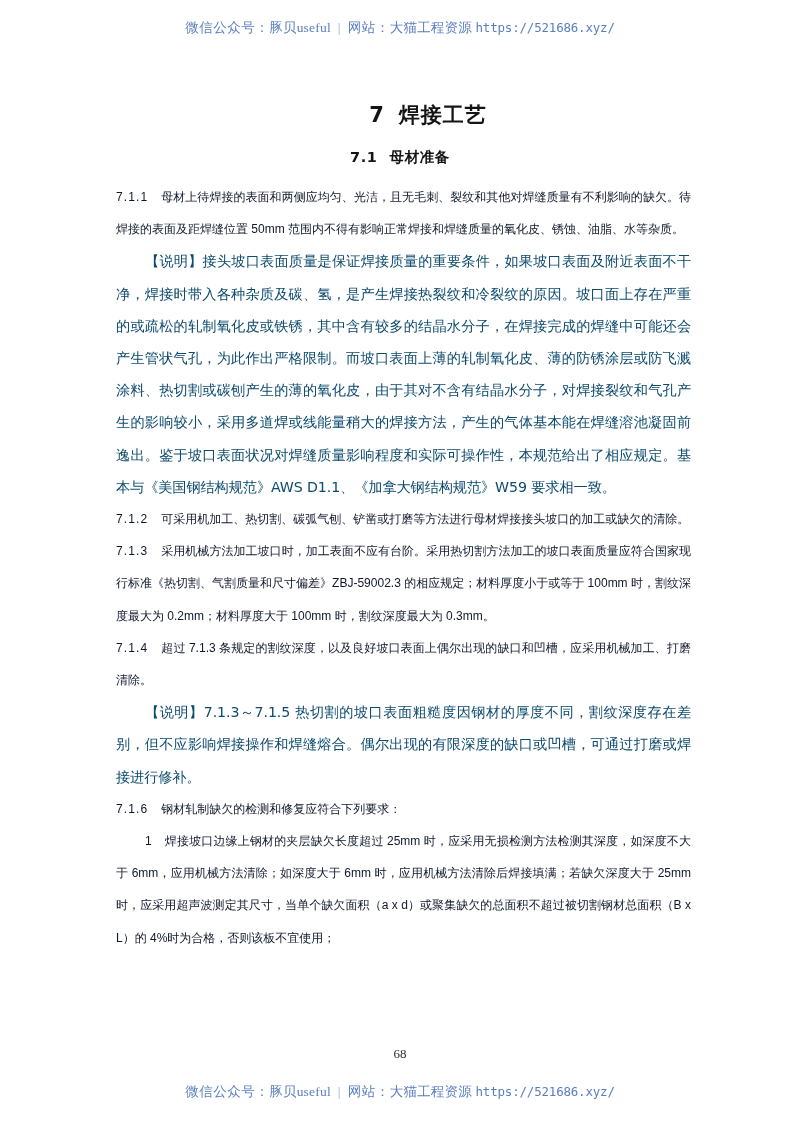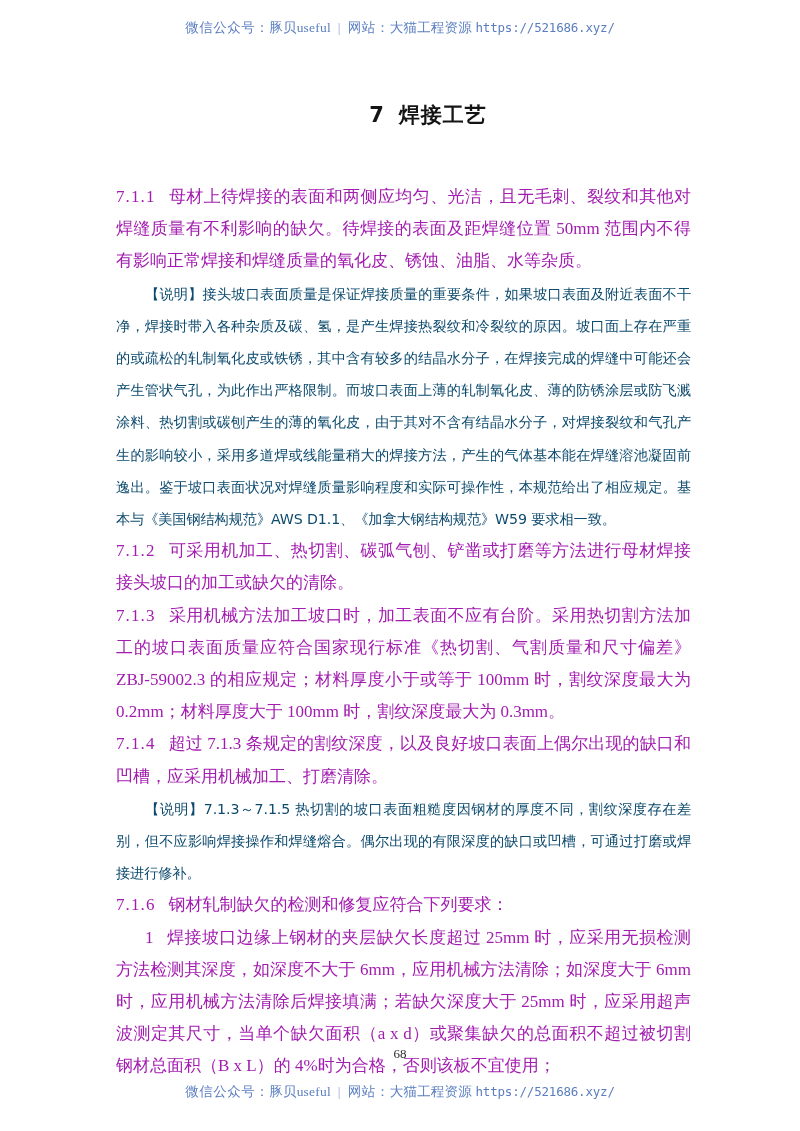--- a/index.html
+++ b/index.html
@@ -86,27 +86,27 @@
   
   .body {
     position: absolute;
     top: 181px;
     left: 116px;
     width: 575px;
   }
 
   p.para {
     margin: 0;
-    font-size: 17px;
+    font-size: 12px;
     line-height: 32.2px;
     text-align: justify;
     text-justify: inter-character;
     text-align-last: left;
-    color: #a21caf;
-    font-family: Liberation Serif, serif;
+    color: #0f172a;
+    font-family: Liberation Sans, sans-serif;
   }
 
   
   p.clause .cnum {
     letter-spacing: 1.1px;
     margin-right: 13px;
   }
 
   
   p.note {
@@ -143,20 +143,23 @@
 <div class="page">
 
   <div class="watermark watermark-top">
     <span class="label">微信公众号：</span><span class="handle">豚贝useful</span><span class="sep">|</span><span class="label">网站：</span><span class="handle">大猫工程资源</span>&nbsp;<span class="url">https://521686.xyz/</span>
   </div>
 
   <div class="chapter-title">
     <span class="num">7</span><span>焊接工艺</span>
   </div>
 
+  <div class="section-title">
+    <span class="num">7.1</span><span>母材准备</span>
+  </div>
 
   <div class="body">
 
     <p class="para clause"><span class="cnum">7.1.1</span><span>母材上待焊接的表面和两侧应均匀、光洁，且无毛刺、裂纹和其他对焊缝质量有不利影响的缺欠。待焊接的表面及距焊缝位置 50mm 范围内不得有影响正常焊接和焊缝质量的氧化皮、锈蚀、油脂、水等杂质。</span></p>
 
     <p class="para note">【说明】接头坡口表面质量是保证焊接质量的重要条件，如果坡口表面及附近表面不干净，焊接时带入各种杂质及碳、氢，是产生焊接热裂纹和冷裂纹的原因。坡口面上存在严重的或疏松的轧制氧化皮或铁锈，其中含有较多的结晶水分子，在焊接完成的焊缝中可能还会产生管状气孔，为此作出严格限制。而坡口表面上薄的轧制氧化皮、薄的防锈涂层或防飞溅涂料、热切割或碳刨产生的薄的氧化皮，由于其对不含有结晶水分子，对焊接裂纹和气孔产生的影响较小，采用多道焊或线能量稍大的焊接方法，产生的气体基本能在焊缝溶池凝固前逸出。鉴于坡口表面状况对焊缝质量影响程度和实际可操作性，本规范给出了相应规定。基本与《美国钢结构规范》AWS D1.1、《加拿大钢结构规范》W59 要求相一致。</p>
 
     <p class="para clause"><span class="cnum">7.1.2</span><span>可采用机加工、热切割、碳弧气刨、铲凿或打磨等方法进行母材焊接接头坡口的加工或缺欠的清除。</span></p>
 
     <p class="para clause"><span class="cnum">7.1.3</span><span>采用机械方法加工坡口时，加工表面不应有台阶。采用热切割方法加工的坡口表面质量应符合国家现行标准《热切割、气割质量和尺寸偏差》ZBJ-59002.3 的相应规定；材料厚度小于或等于 100mm 时，割纹深度最大为 0.2mm；材料厚度大于 100mm 时，割纹深度最大为 0.3mm。</span></p>

